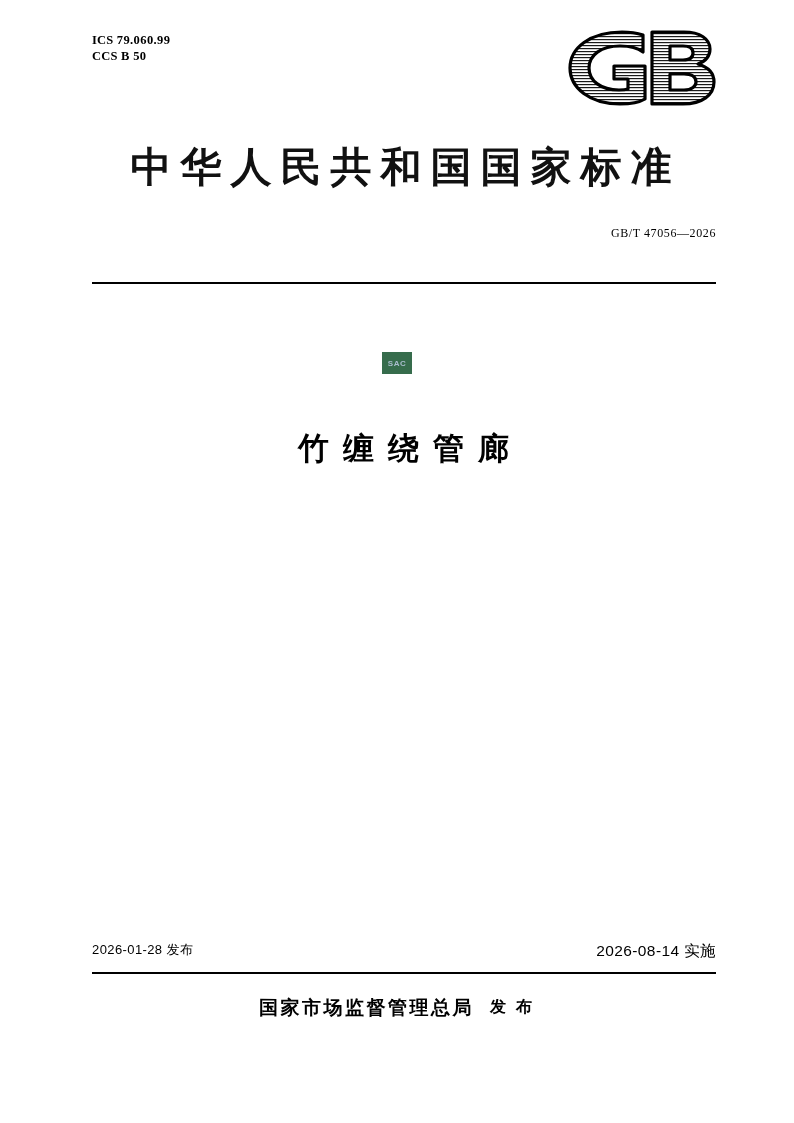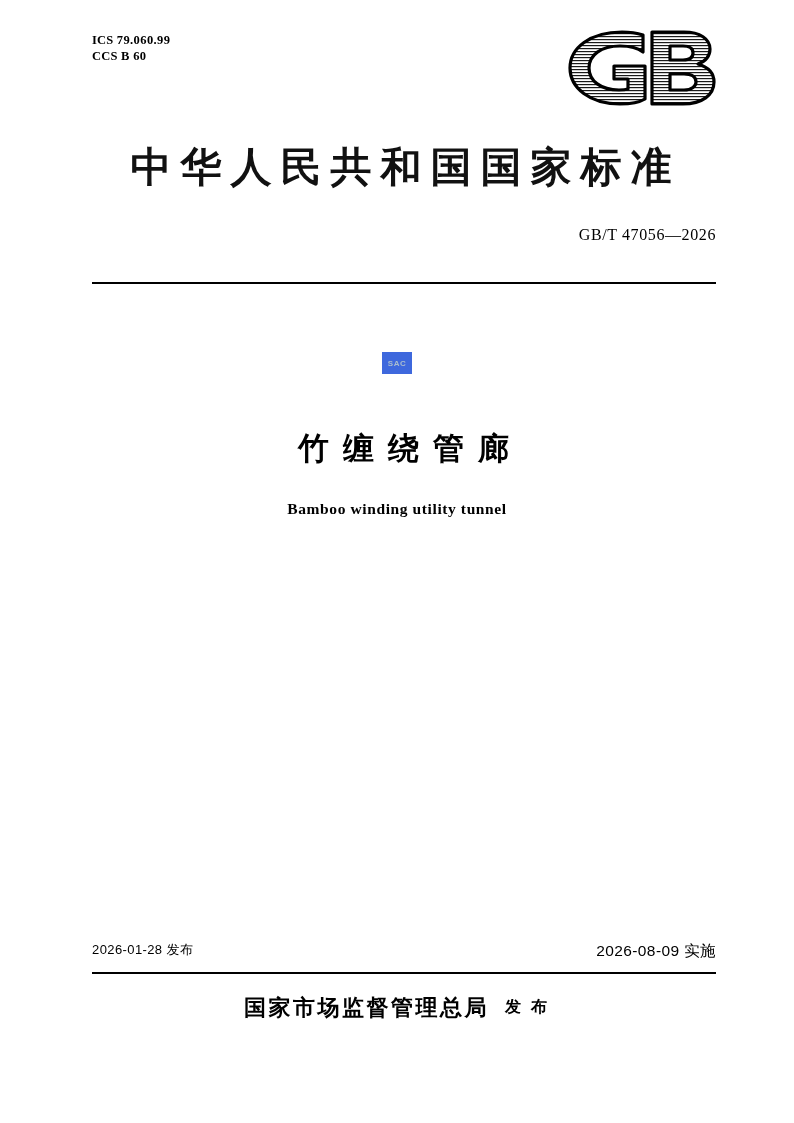--- a/index.html
+++ b/index.html
@@ -65,21 +65,21 @@
     color: #111;
     white-space: nowrap;
   }
 
   
   .std-number {
     position: absolute;
     right: 78px;
     top: 226px;
     font-family: "Liberation Serif", serif;
-    font-size: 16px;
+    font-size: 12px;
     letter-spacing: 0.6px;
     font-weight: 500;
   }
 
   
   .rule-top {
     position: absolute;
     left: 92px;
     right: 78px;
     top: 282px;
@@ -88,21 +88,21 @@
   }
 
   
   .center-mark {
     position: absolute;
     left: 50%;
     top: 352px;
     transform: translateX(-50%);
     width: 30px;
     height: 22px;
-    background: #1d4ed8;
+    background: #14532d;
     color: #9bb2c6;
     font-family: "Liberation Sans", sans-serif;
     font-size: 8px;
     font-weight: bold;
     letter-spacing: 0.5px;
     display: flex;
     align-items: center;
     justify-content: center;
     opacity: 0.85;
   }
@@ -164,21 +164,21 @@
     left: 0;
     right: 0;
     top: 995px;
     display: flex;
     justify-content: center;
     align-items: flex-end;
   }
   .issuers .names {
     font-family: "Liberation Serif", serif;
     font-weight: bold;
-    font-size: 22px;
+    font-size: 19px;
     line-height: 25px;
     letter-spacing: 2.5px;
     text-align: center;
   }
   .issuers .publish {
     font-family: "Liberation Serif", serif;
     font-weight: bold;
     font-size: 16px;
     letter-spacing: 3px;
     margin-left: 16px;
@@ -190,21 +190,21 @@
 
 <div class="page">
 
   <div class="codes">
     <div>
       <span>ICS</span>
       <span class="num">79.060.99</span>
     </div>
     <div>
       <span>CCS</span>
-      <span class="num">B 60</span>
+      <span class="num">B 50</span>
     </div>
   </div>
 
   <div class="gb-logo">
     <svg viewBox="0 0 168 86" width="168" height="86" aria-hidden="true">
       <defs>
         <pattern id="hatch" width="3" height="3" patternUnits="userSpaceOnUse" patternTransform="rotate(0)">
           <rect width="3" height="3" fill="#ffffff"></rect>
           <rect width="3" height="1.2" fill="#1a1a1a"></rect>
         </pattern>
@@ -222,24 +222,23 @@
 
   <div class="std-title">中华人民共和国国家标准</div>
 
   <div class="std-number">GB/T 47056—2026</div>
 
   <div class="rule-top"></div>
 
   <div class="center-mark">SAC</div>
 
   <div class="doc-title-cn">竹缠绕管廊</div>
-  <div class="doc-title-en">Bamboo winding utility tunnel</div>
 
   <div class="date-issue">2026-01-28 发布</div>
-  <div class="date-impl">2026-08-09 实施</div>
+  <div class="date-impl">2026-08-14 实施</div>
 
   <div class="rule-bottom"></div>
 
   <div class="issuers">
     <div class="names">
       <div>国家市场监督管理总局</div>
     </div>
     <div class="publish">发 布</div>
   </div>
 

